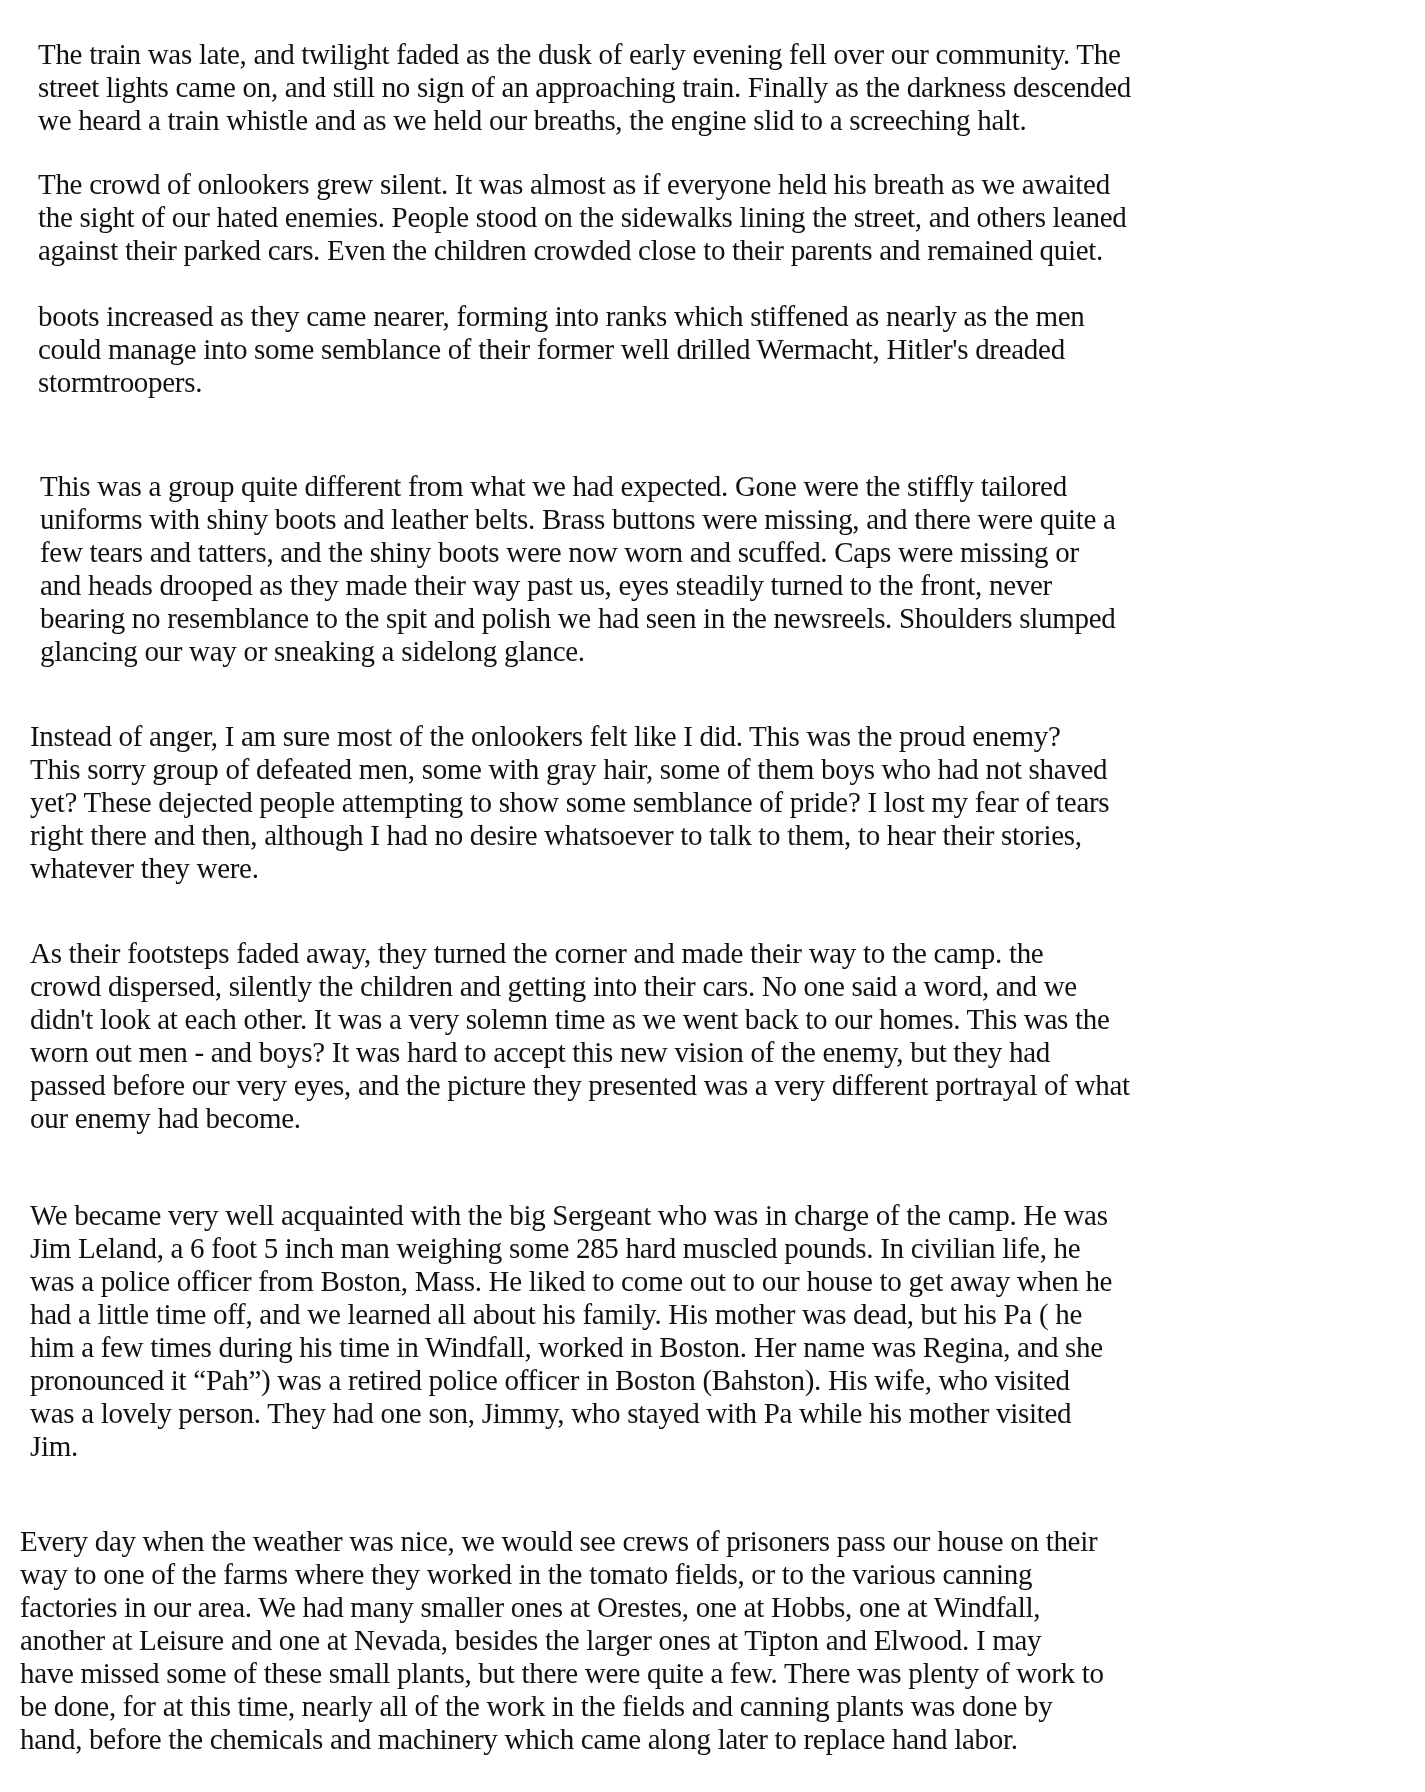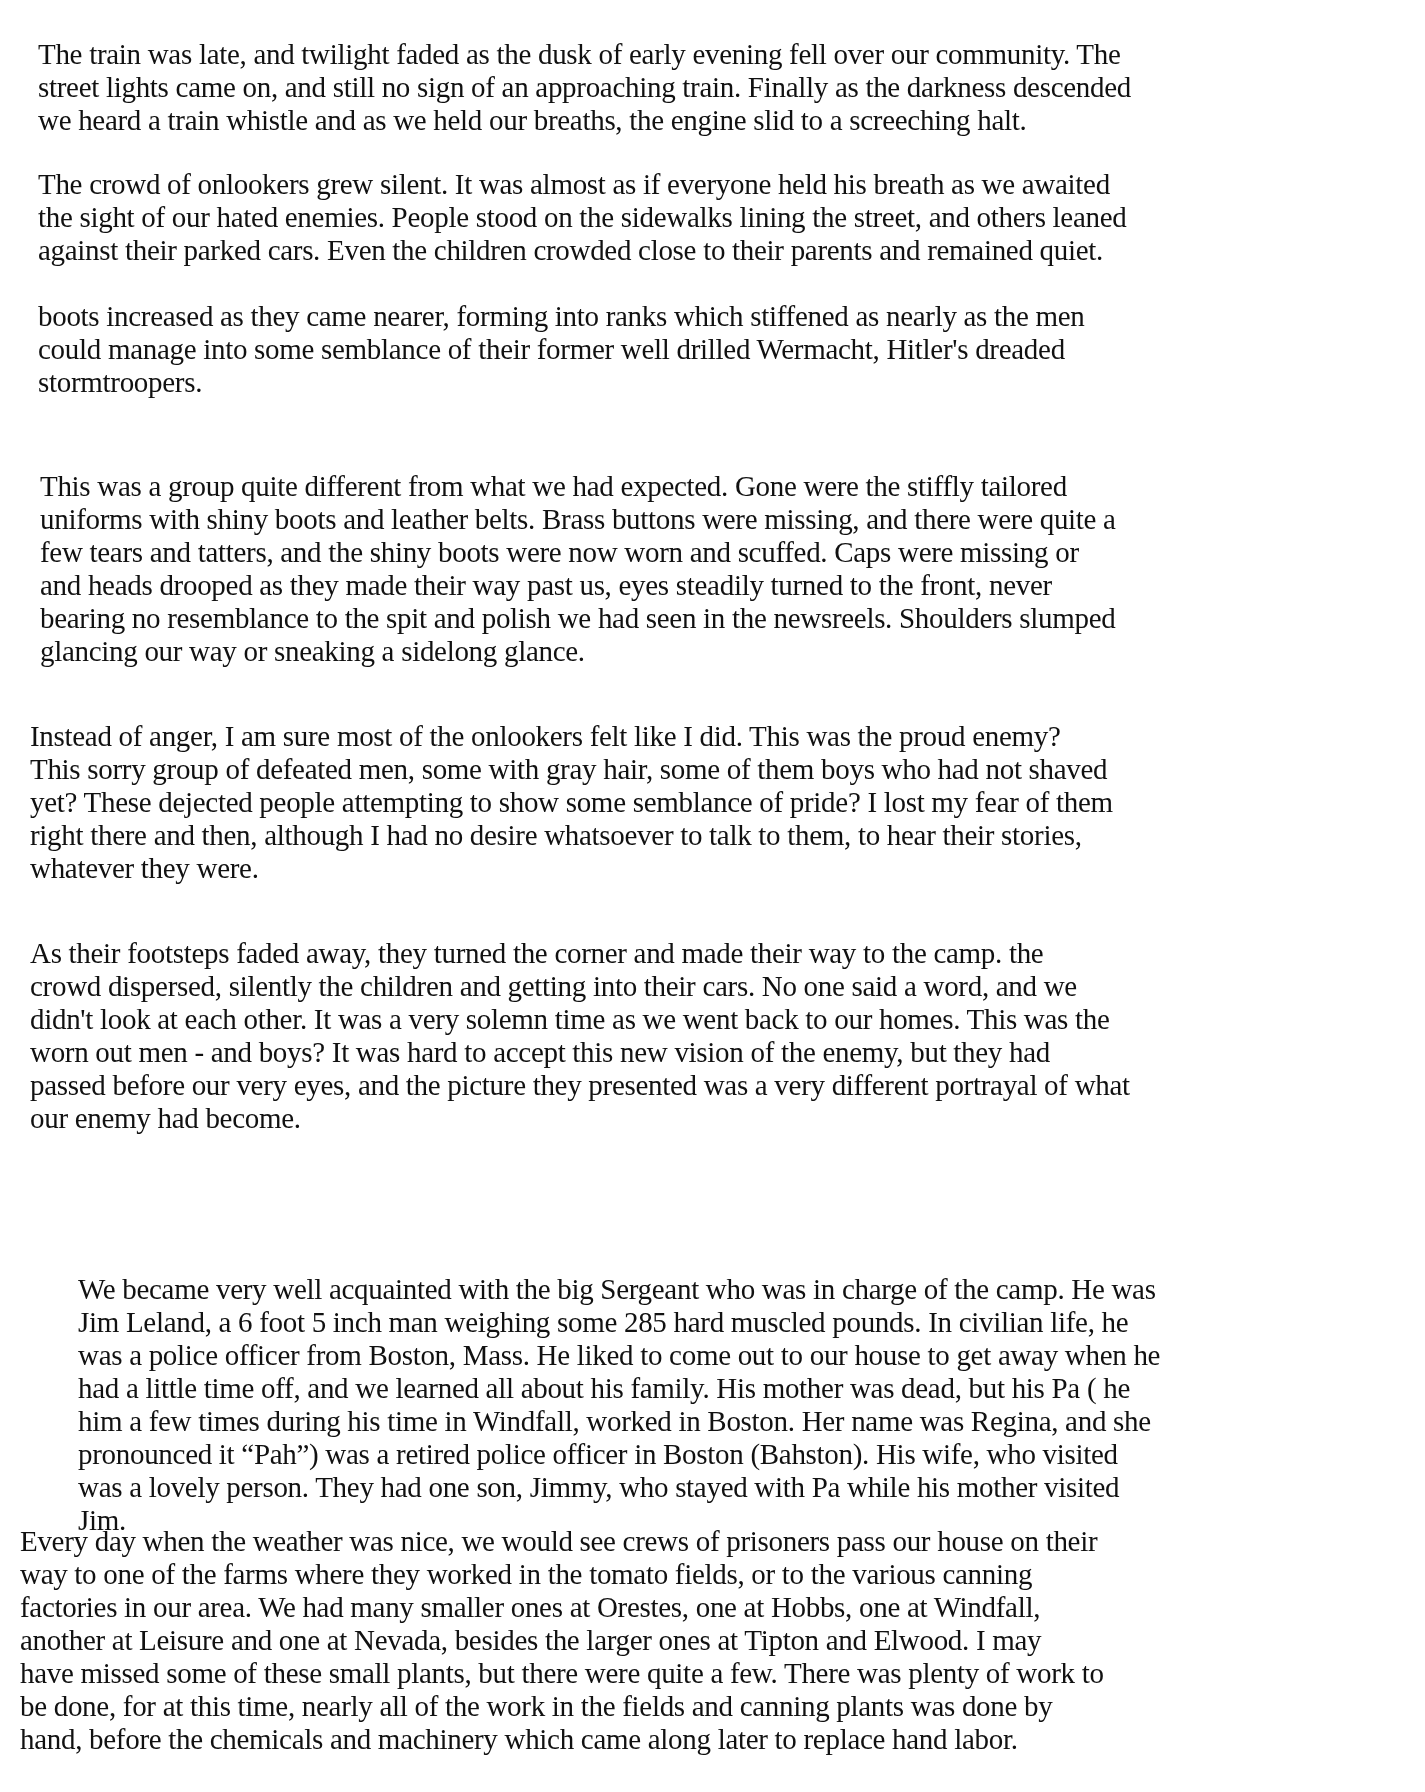--- a/index.html
+++ b/index.html
@@ -6,21 +6,21 @@
   body { width:1425px; height:1792px; position:relative; overflow:hidden; }
   .page { position:absolute; left:0; top:0; width:1425px; height:1355px; }
   .para { position:absolute; font-family:"Liberation Serif", serif; font-size:29px; color:#111; }
   .line { display:block; height:33px; line-height:33px; white-space:nowrap; letter-spacing:-0.3px; }
   #p1 { left:38px; top:38px; }
   #p2 { left:38px; top:168px; }
   #p3 { left:38px; top:300px; }
   #p4 { left:40px; top:470px; }
   #p5 { left:30px; top:720px; }
   #p6 { left:30px; top:937px; }
-  #p7 { left:30px; top:1273px;margin-left:48px; }
+  #p7 { left:30px; top:1199px; }
   #p8 { left:20px; top:1525px; }
 </style>
 </head>
 <body>
 
 <div class="page" id="page">
     <div class="para" id="p1">
       <span class="line">The train was late, and twilight faded as the dusk of early evening  fell over our community.  The</span>
       <span class="line">street lights came on, and still no sign of an approaching train.  Finally as the darkness descended</span>
       <span class="line">we heard a train whistle and as we held our breaths, the engine slid to a screeching halt.</span>
@@ -39,21 +39,21 @@
       <span class="line">This was a group quite different from what we had expected. Gone were the stiffly tailored</span>
       <span class="line">uniforms with shiny boots and leather belts.  Brass buttons were missing, and there were quite a</span>
       <span class="line">few tears and tatters, and the shiny boots were now worn and scuffed.  Caps were missing or</span>
       <span class="line">and heads drooped as they made their way past us, eyes steadily turned to the front, never</span>
       <span class="line">bearing no resemblance to the spit and polish we had seen in the newsreels.  Shoulders slumped</span>
       <span class="line">glancing our way or sneaking a sidelong glance.</span>
     </div>
     <div class="para" id="p5">
       <span class="line">Instead of anger, I am sure most of the onlookers felt like I did.  This was the proud enemy?</span>
       <span class="line">This sorry group of defeated men, some with gray hair, some of them boys who had not shaved</span>
-      <span class="line">yet?  These dejected people attempting to show some semblance of pride?  I lost my fear of them</span>
+      <span class="line">yet?  These dejected people attempting to show some semblance of pride?  I lost my fear of tears</span>
       <span class="line">right there and then, although I had no desire whatsoever to talk to them, to hear their stories,</span>
       <span class="line">whatever they were.</span>
     </div>
     <div class="para" id="p6">
       <span class="line">As their footsteps faded away, they turned the corner and made their way to the camp.   the</span>
       <span class="line">crowd dispersed, silently  the children and getting into their cars.  No one said a word, and we</span>
       <span class="line">didn't look at each other.  It was a very solemn time as we went back to our homes.  This was the</span>
       <span class="line">worn out men - and boys?  It was hard to accept this new vision of the enemy, but they had</span>
       <span class="line">passed before our very eyes, and the picture they presented was a very different portrayal of what</span>
       <span class="line">our enemy had become.</span>

